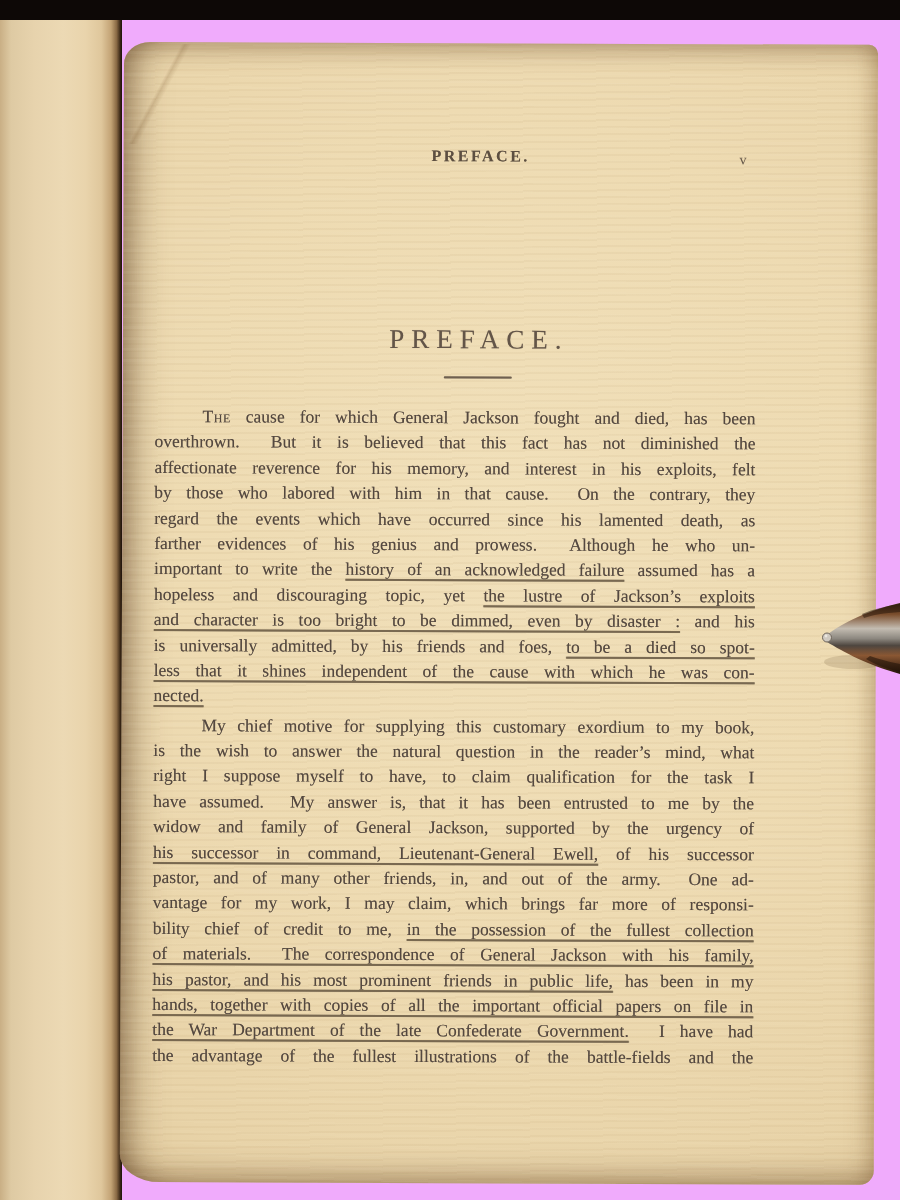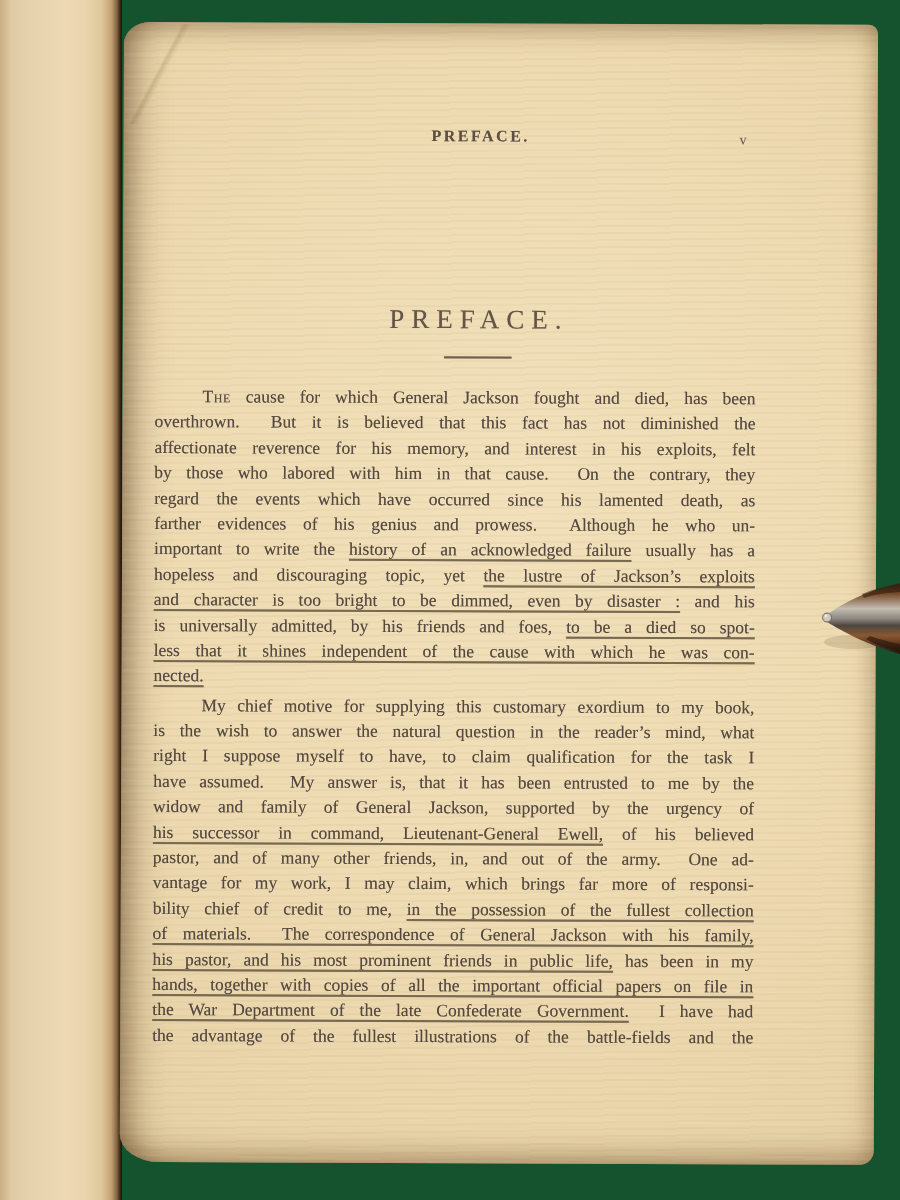--- a/index.html
+++ b/index.html
@@ -1,21 +1,21 @@
 <!DOCTYPE html>
 <html><head>
 <meta charset="utf-8">
 <style>
   html,body{margin:0;padding:0;}
   body{
     width:900px;height:1200px;overflow:hidden;position:relative;
     background:#0d0806;
     font-family:"Liberation Serif", serif;
   }
-  .photo{position:absolute;inset:0;background:#14532d;}
+  .photo{position:absolute;inset:0;background:#f0abfc;margin-top:20px;}
 
   
   .left-page{
     position:absolute;left:0;top:0;width:122px;height:1200px;
     background:linear-gradient(90deg,
       #c9af85 0%, #decaa3 9%, #e7d3ad 28%, #ecd9b4 52%, #e9d4ac 70%,
       #dfc79c 83%, #c3a375 91%, #8a6a45 95.5%, #3a2716 98.5%, #1d120a 100%);
   }
 
   
@@ -107,34 +107,34 @@
     <div class="title-rule"></div>
 
     <div class="body-text">
         <div class="para">
           <div class="line indent"><span class="sc">The</span><span> cause for which General Jackson fought and died, has been</span></div>
           <div class="line"><span>overthrown.&nbsp; But it is believed that this fact has not diminished the</span></div>
           <div class="line"><span>affectionate reverence for his memory, and interest in his exploits, felt</span></div>
           <div class="line"><span>by those who labored with him in that cause.&nbsp; On the contrary, they</span></div>
           <div class="line"><span>regard the events which have occurred since his lamented death, as</span></div>
           <div class="line"><span>farther evidences of his genius and prowess.&nbsp; Although he who un-</span></div>
-          <div class="line"><span>important to write the </span><span class="u">history of an acknowledged failure</span><span> usually has a</span></div>
+          <div class="line"><span>important to write the </span><span class="u">history of an acknowledged failure</span><span> assumed has a</span></div>
           <div class="line"><span>hopeless and discouraging topic, yet </span><span class="u">the lustre of Jackson’s exploits</span></div>
           <div class="line"><span class="u">and character is too bright to be dimmed, even by disaster :</span><span> and his</span></div>
           <div class="line"><span>is universally admitted, by his friends and foes, </span><span class="u">to be a died so spot-</span></div>
           <div class="line"><span class="u">less that it shines independent of the cause with which he was con-</span></div>
           <div class="line lastleft"><span class="u">nected.</span></div>
         </div>
         <div class="para">
           <div class="line indent"><span>My chief motive for supplying this customary exordium to my book,</span></div>
           <div class="line"><span>is the wish to answer the natural question in the reader’s mind, what</span></div>
           <div class="line"><span>right I suppose myself to have, to claim qualification for the task I</span></div>
           <div class="line"><span>have assumed.&nbsp; My answer is, that it has been entrusted to me by the</span></div>
           <div class="line"><span>widow and family of General Jackson, supported by the urgency of</span></div>
-          <div class="line"><span class="u">his successor in command, Lieutenant-General Ewell,</span><span> of his believed</span></div>
+          <div class="line"><span class="u">his successor in command, Lieutenant-General Ewell,</span><span> of his successor</span></div>
           <div class="line"><span>pastor, and of many other friends, in, and out of the army.&nbsp; One ad-</span></div>
           <div class="line"><span>vantage for my work, I may claim, which brings far more of responsi-</span></div>
           <div class="line"><span>bility chief of credit to me, </span><span class="u">in the possession of the fullest collection</span></div>
           <div class="line"><span class="u">of materials.&nbsp; The correspondence of General Jackson with his family,</span></div>
           <div class="line"><span class="u">his pastor, and his most prominent friends in public life,</span><span> has been in my</span></div>
           <div class="line"><span class="u">hands, together with copies of all the important official papers on file in</span></div>
           <div class="line"><span class="u">the War Department of the late Confederate Government.</span><span>&nbsp; I have had</span></div>
           <div class="line"><span>the advantage of the fullest illustrations of the battle-fields and the</span></div>
         </div>
       </div>

